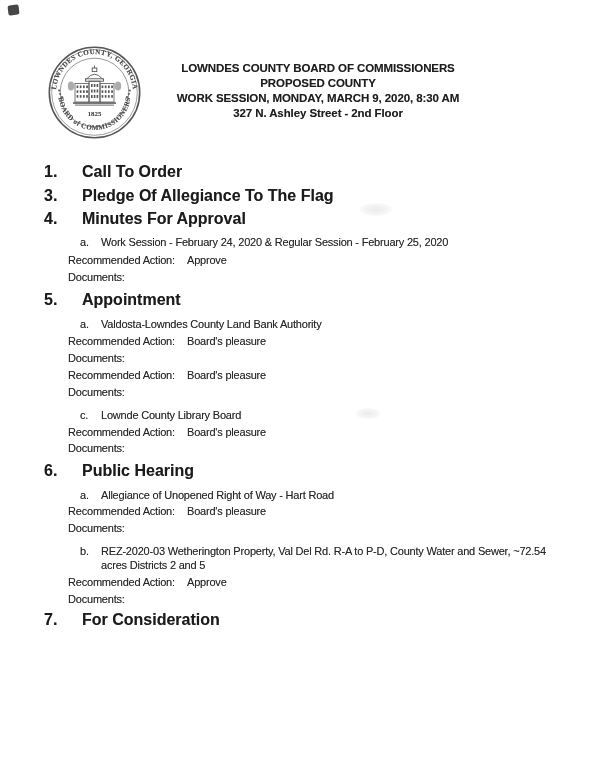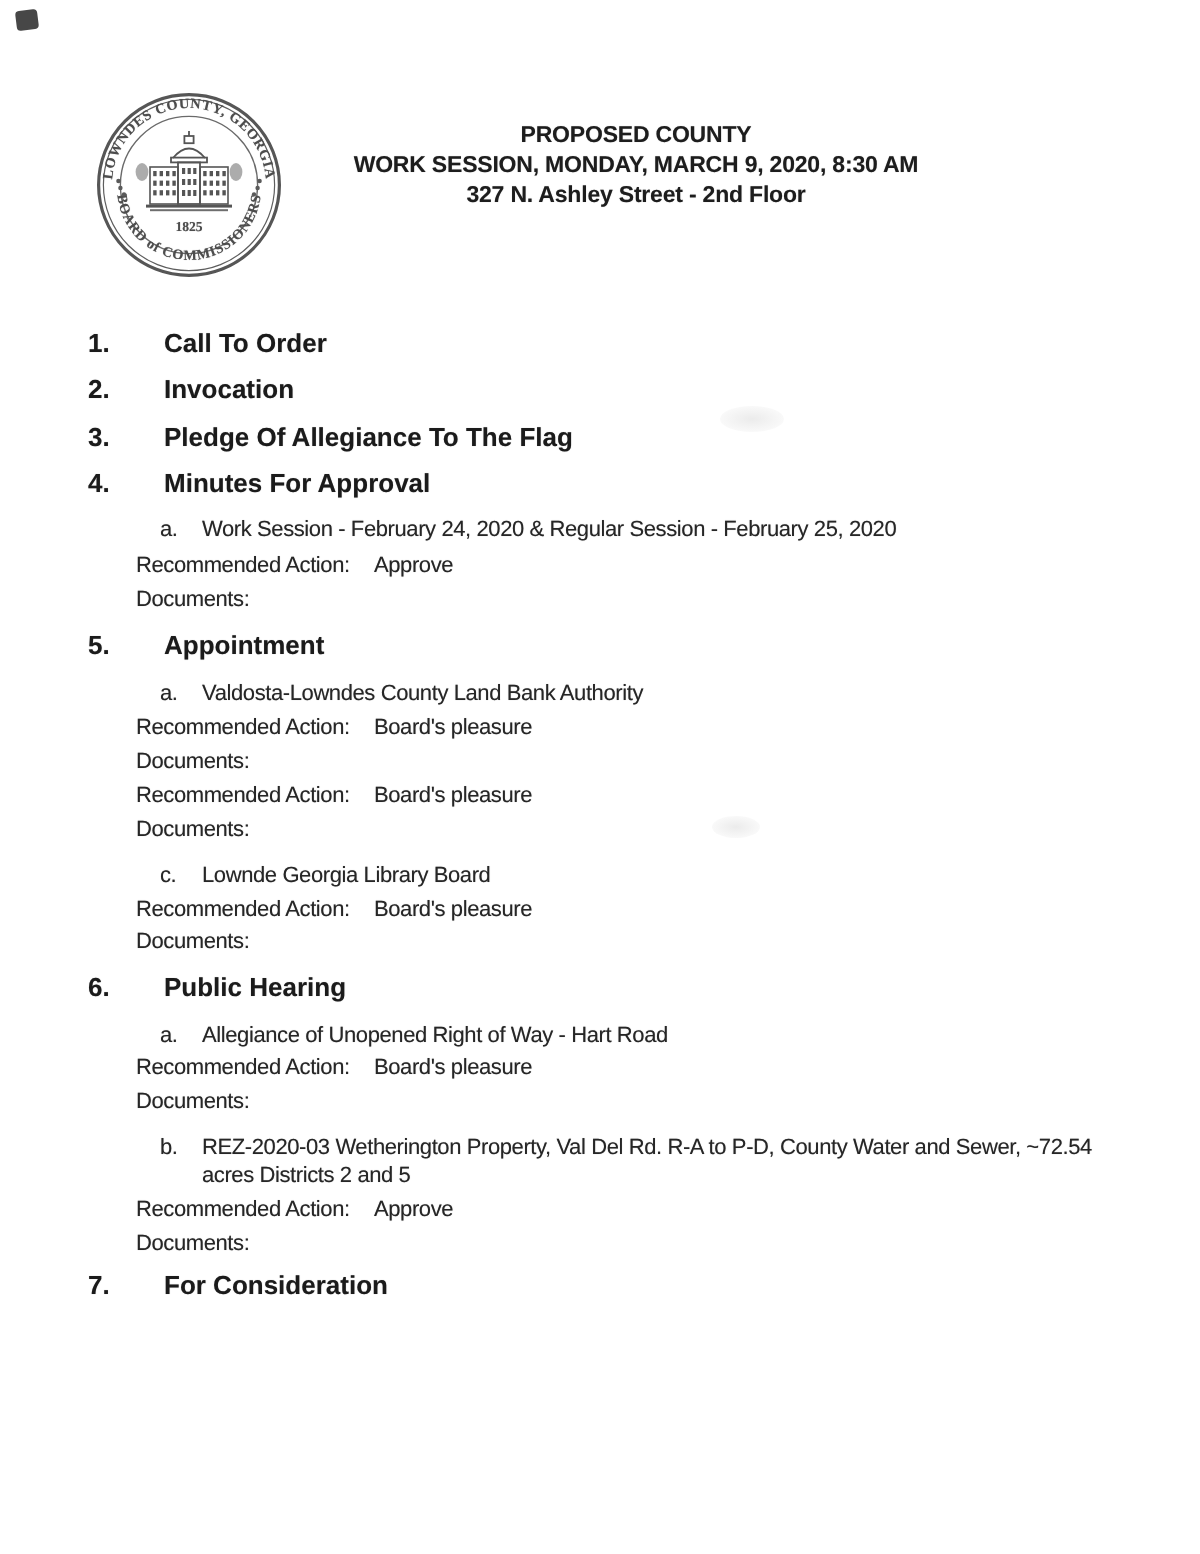--- a/index.html
+++ b/index.html
@@ -24,21 +24,21 @@
 
   
   .header-text { position:absolute; top:61px; left:118px; width:400px;
     text-align:center; font-size:11.5px; line-height:15px; letter-spacing:-0.1px;
     color:#1d1d1d; font-weight:bold; }
   .header-text div { white-space:nowrap; }
 
   
   .content { position:absolute; top:165px; left:0; width:600px; }
   .row { line-height:14px; font-size:11px; letter-spacing:-0.2px; }
-  .item { font-weight:bold; font-size:13px; padding-left:44px; color:#1b1b1b; letter-spacing:0; }
+  .item { font-weight:bold; font-size:16px; padding-left:44px; color:#1b1b1b; letter-spacing:0; }
   .num { display:inline-block; width:38px; }
   .sub { padding-left:80px; }
   .letter { display:inline-block; width:21px; vertical-align:top; }
   .subtext { display:inline-block; width:463px; vertical-align:top; }
   .ra, .docs { padding-left:68px; }
   .ra-label { display:inline-block; width:119px; }
   .mt2{margin-top:2px} .mt3{margin-top:3px} .mt4{margin-top:4px}
   .mt7{margin-top:7px} .mt8{margin-top:8px} .mt9{margin-top:9px} .mt10{margin-top:10px}
 </style>
 </head>
@@ -123,34 +123,32 @@
       <rect x="28" y="59.6" width="39" height="1" fill="#6e6e6e"></rect>
     </g>
     <g fill="#6a6a6a" opacity="0.55">
       <ellipse cx="24" cy="41" rx="3.2" ry="4.5"></ellipse>
       <ellipse cx="71" cy="41" rx="3.2" ry="4.5"></ellipse>
     </g>
     <text class="seal-year" x="47.5" y="70.5">1825</text>
   </svg>
 
   <div class="header-text">
+    <div>LOWNDES COUNTY BOARD OF COMMISSIONERS</div>
     <div>PROPOSED COUNTY</div>
     <div>WORK SESSION, MONDAY, MARCH 9, 2020, 8:30 AM</div>
     <div>327 N. Ashley Street - 2nd Floor</div>
   </div>
 
   <div class="content">
 
     <div class="row item">
       <span class="num">1.</span><span class="title">Call To Order</span>
     </div>
 
-    <div class="row item mt9">
-      <span class="num">2.</span><span class="title">Invocation</span>
-    </div>
 
     <div class="row item mt10">
       <span class="num">3.</span><span class="title">Pledge Of Allegiance To The Flag</span>
     </div>
 
     <div class="row item mt9">
       <span class="num">4.</span><span class="title">Minutes For Approval</span>
     </div>
 
     <div class="row sub mt9">
@@ -178,21 +176,21 @@
     </div>
 
     <div class="row ra mt3">
       <span class="ra-label">Recommended Action:</span><span class="ra-value">Board's pleasure</span>
     </div>
     <div class="row docs mt3">
       <span class="docs-label">Documents:</span>
     </div>
 
     <div class="row sub mt9">
-      <span class="letter">c.</span><span class="subtext">Lownde Georgia Library Board</span>
+      <span class="letter">c.</span><span class="subtext">Lownde County Library Board</span>
     </div>
     <div class="row ra mt3">
       <span class="ra-label">Recommended Action:</span><span class="ra-value">Board's pleasure</span>
     </div>
     <div class="row docs mt2">
       <span class="docs-label">Documents:</span>
     </div>
 
     <div class="row item mt9">
       <span class="num">6.</span><span class="title">Public Hearing</span>

